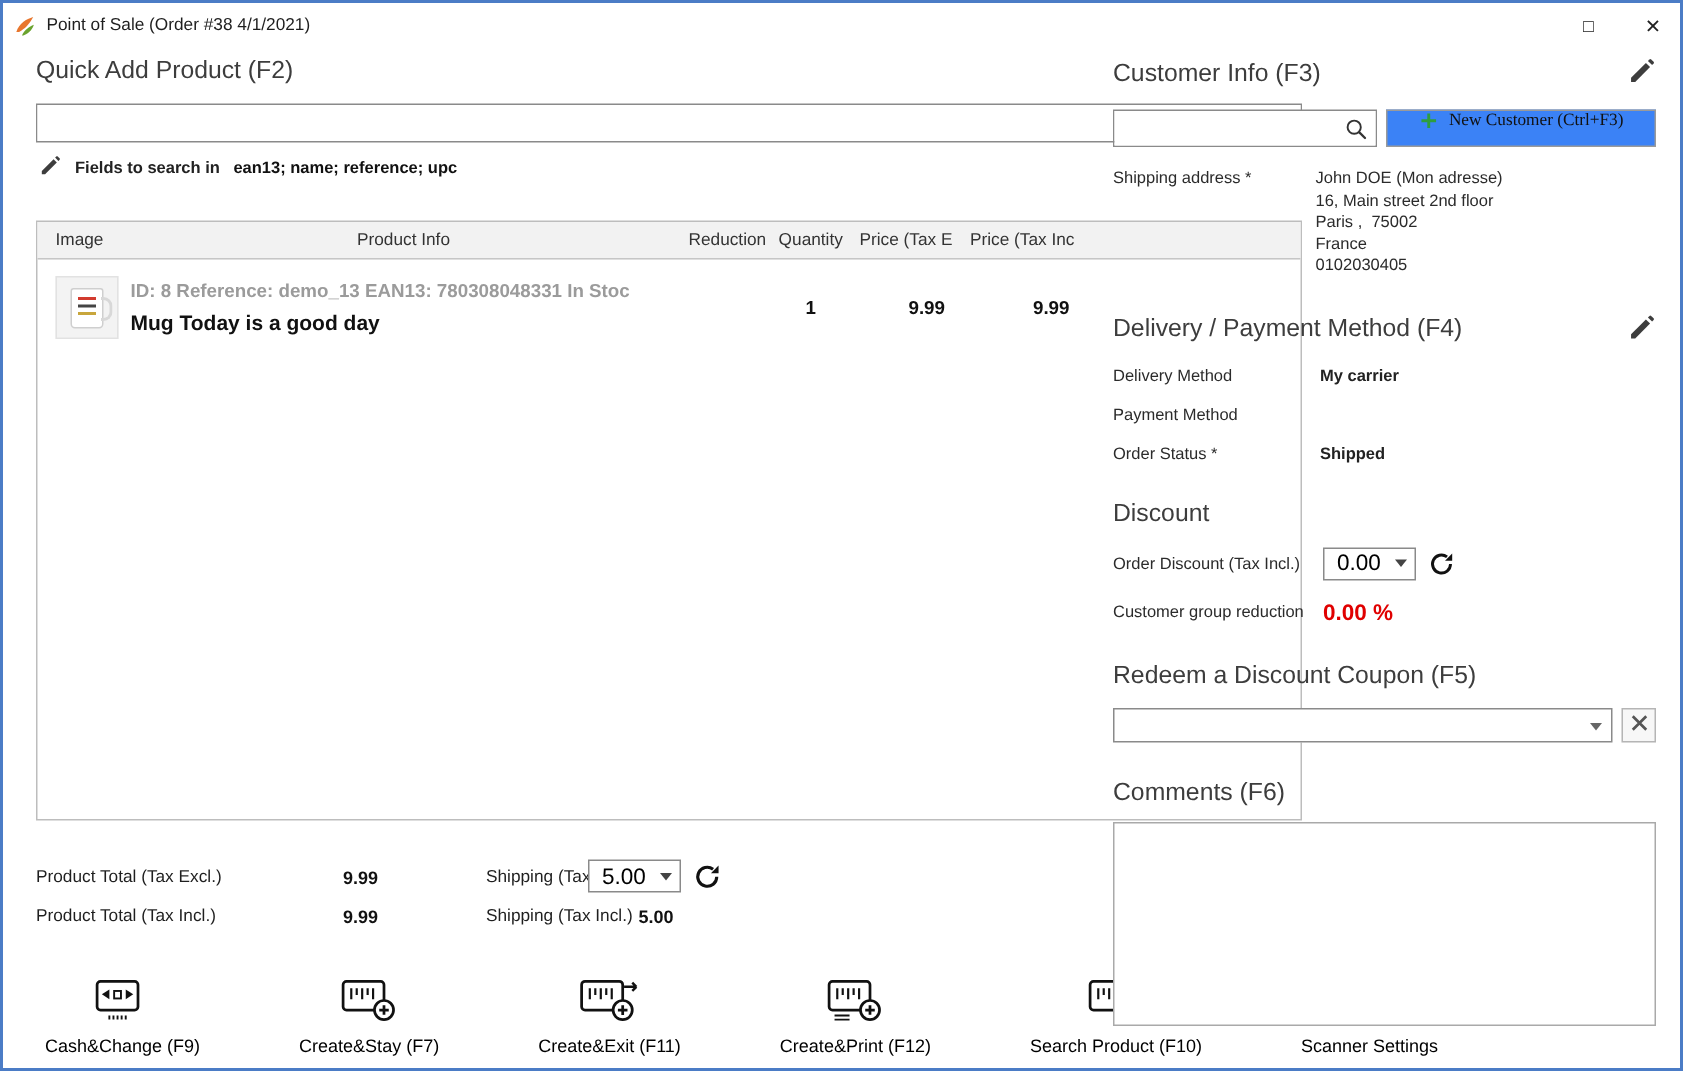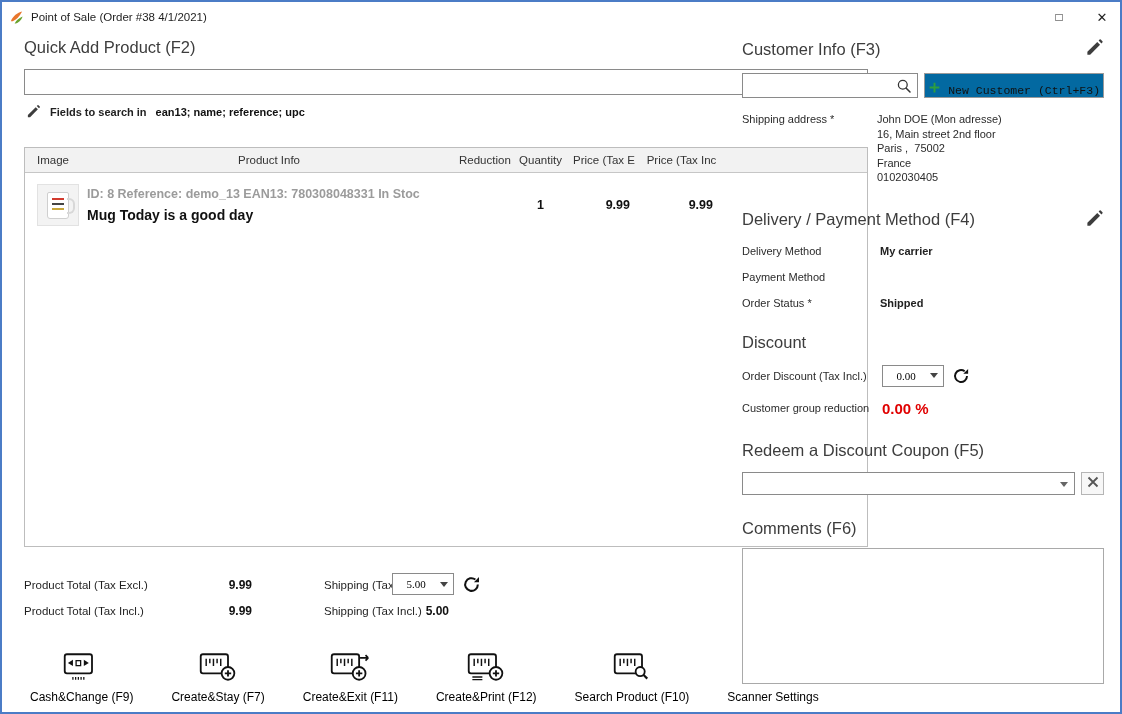--- a/index.html
+++ b/index.html
@@ -16,21 +16,21 @@
   .win-btn { width:36px; height:28px; border:0; background:transparent; font-size:13px; color:#222; cursor:pointer; font-family:inherit; }
   .win-btn.max { font-size:12px; }
   
   .panel-h { font-size:16.5px; font-weight:400; color:#3d3d3d; display:flex; align-items:center; justify-content:space-between; }
   .icon-btn { border:0; background:transparent; cursor:pointer; padding:0; display:inline-flex; align-items:center; }
   .search-box { position:relative; height:26px; border:1px solid #8a8a8a; background:#fff; }
   .search-box input { width:100%; height:100%; border:0; outline:0; padding:0 26px 0 6px; font-size:12px; font-family:inherit; }
   .search-box .mag { position:absolute; right:5px; top:4px; }
   .caret { width:0; height:0; border-left:4px solid transparent; border-right:4px solid transparent; border-top:5px solid #444; display:inline-block; }
   .spin { display:inline-flex; align-items:center; border:1px solid #8a8a8a; background:#fff; height:22px; padding:0 5px 0 2px; gap:3px; }
-  .spin input { width:42px; border:0; outline:0; text-align:center; font-size:11px; font-family:Liberation Serif, serif; }
+  .spin input { width:42px; border:0; outline:0; text-align:center; font-size:15px; font-family:Liberation Sans, sans-serif; }
   
   .left-col { position:absolute; left:22px; top:36px; width:844px; }
   .left-col h2 { margin-bottom:12px; }
   .fields-hint { display:flex; align-items:center; gap:9px; font-size:11px; margin:8px 0 0 2px; height:18px; }
   .fields-hint .prefix { font-weight:600; color:#222; }
   .fields-hint .flist { font-weight:700; color:#111; }
   .ptable { margin-top:26px; border:1px solid #bdbdbd; height:400px; background:#fff; }
   .trow { display:flex; }
   .thead { background:#f2f2f2; border-bottom:1px solid #c6c6c6; }
   .tcell { font-size:11.5px; color:#333; padding:6px 4px; white-space:nowrap; overflow:hidden; }
@@ -50,29 +50,29 @@
   .product-img { width:42px; height:42px; background:#f3f3f3; border:1px solid #e2e2e2; display:flex; align-items:center; justify-content:center; position:relative; }
   .mug { width:22px; height:27px; background:#fff; border:1px solid #cfcfcf; border-radius:2px 2px 3px 3px; position:relative; }
   .mug::after { content:""; position:absolute; right:-7px; top:5px; width:6px; height:12px; border:2px solid #d8d8d8; border-left:none; border-radius:0 6px 6px 0; }
   .mug::before { content:""; position:absolute; left:4px; top:5px; width:12px; height:2px; background:#d23b2f; box-shadow:0 5px 0 #444, 0 10px 0 #c8a63c; }
   
   .totals { position:relative; height:56px; margin-top:26px; }
   .t-lbl { position:absolute; font-size:11.5px; color:#1f1f1f; }
   .t-val { position:absolute; font-size:12px; font-weight:bold; color:#111; }
   .grand-total { position:absolute; right:2px; top:2px; font-size:23px; font-weight:bold; color:#00a300; }
   
-  .toolbar { display:flex; gap:38px; margin-top:22px; padding-left:6px; align-items:center; }
+  .toolbar { display:flex; gap:66px; margin-top:22px; padding-left:6px; align-items:center; }
   .tool { display:flex; flex-direction:column; align-items:center; gap:4px; background:transparent; border:0; cursor:pointer; font-family:inherit; }
   .tool-label { font-size:12px; color:#000; white-space:nowrap; }
   .tool-iconrow { display:flex; align-items:center; gap:6px; }
   
   .right-col { position:absolute; left:740px; top:36px; width:362px; }
   .cust-row { display:flex; gap:6px; margin:13px 0 14px; }
   .cust-row .search-box { flex:1; height:25px; }
-  .new-customer { flex:1.02; display:flex; align-items:flex-end; justify-content:center; gap:7px; border:1px solid #9a9a9a; background:#0369a1; font-size:11.5px; height:25px; cursor:pointer; font-family:Liberation Mono, monospace; color:#111; }
+  .new-customer { flex:1.02; display:flex; align-items:flex-start; justify-content:center; gap:7px; border:1px solid #9a9a9a; background:#3b82f6; font-size:11.5px; height:25px; cursor:pointer; font-family:Liberation Serif, serif; color:#111; }
   .addr-row { display:flex; font-size:11px; color:#2b2b2b; }
   .addr-label { width:135px; padding-top:1px; }
   .addr-lines div { line-height:14.5px; white-space:pre-wrap; }
   .sec-gap { margin-top:24px; }
   .kv { display:flex; font-size:11px; margin-top:14px; align-items:center; }
   .kv .k { width:138px; color:#2b2b2b; }
   .kv .v { font-weight:bold; color:#222; }
   .disc-row { display:flex; align-items:center; font-size:11px; margin-top:13px; }
   .disc-row .k { width:140px; color:#2b2b2b; }
   .red-val { color:#e00000; font-weight:bold; font-size:15px; }

